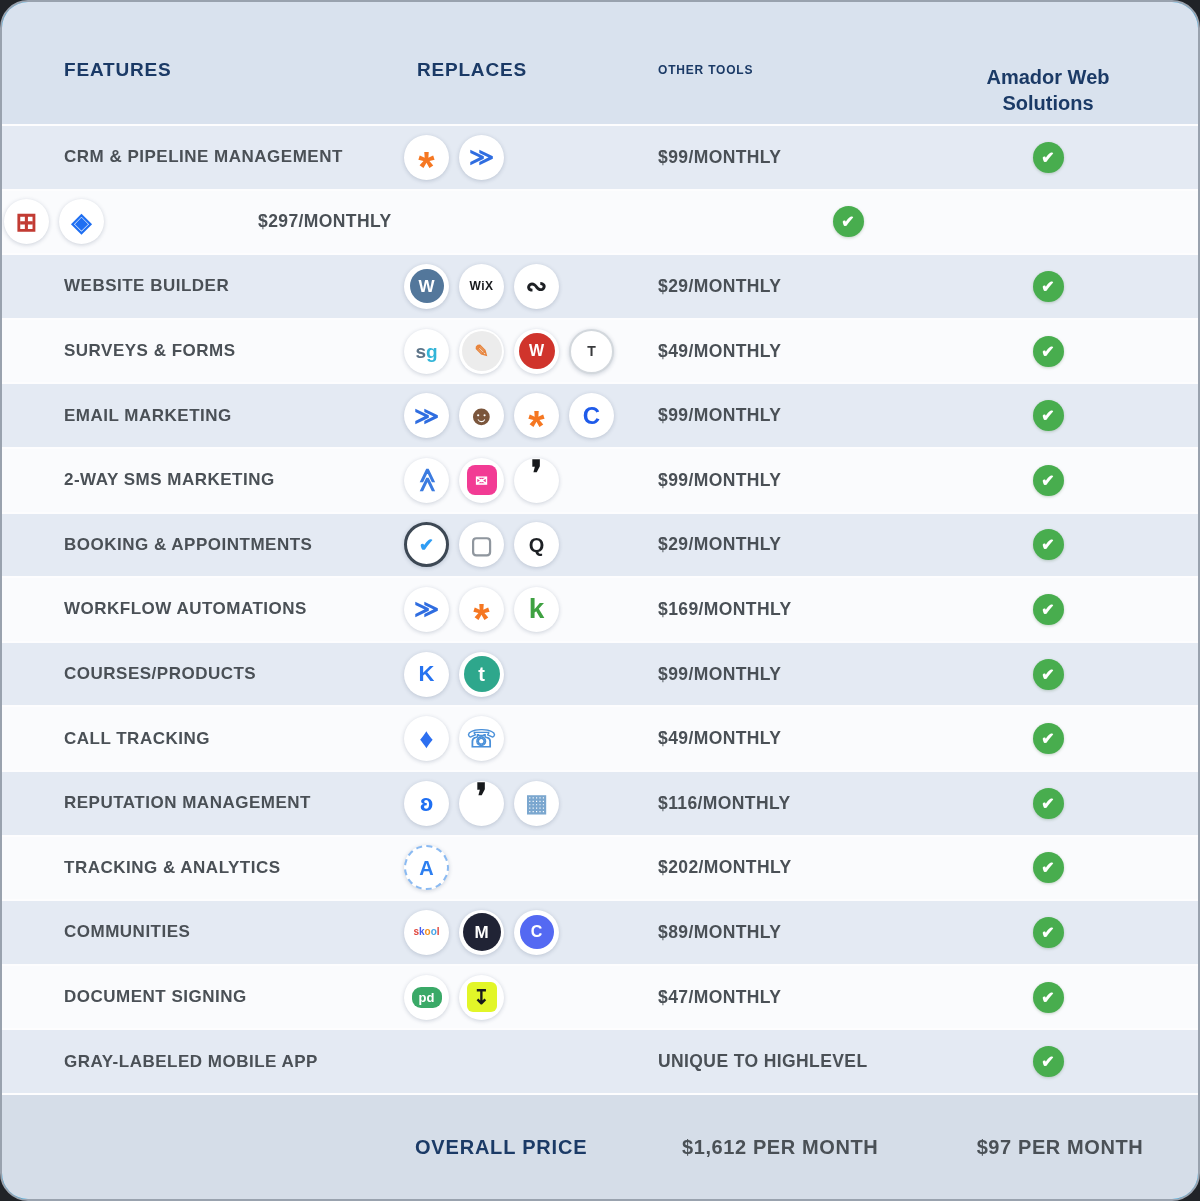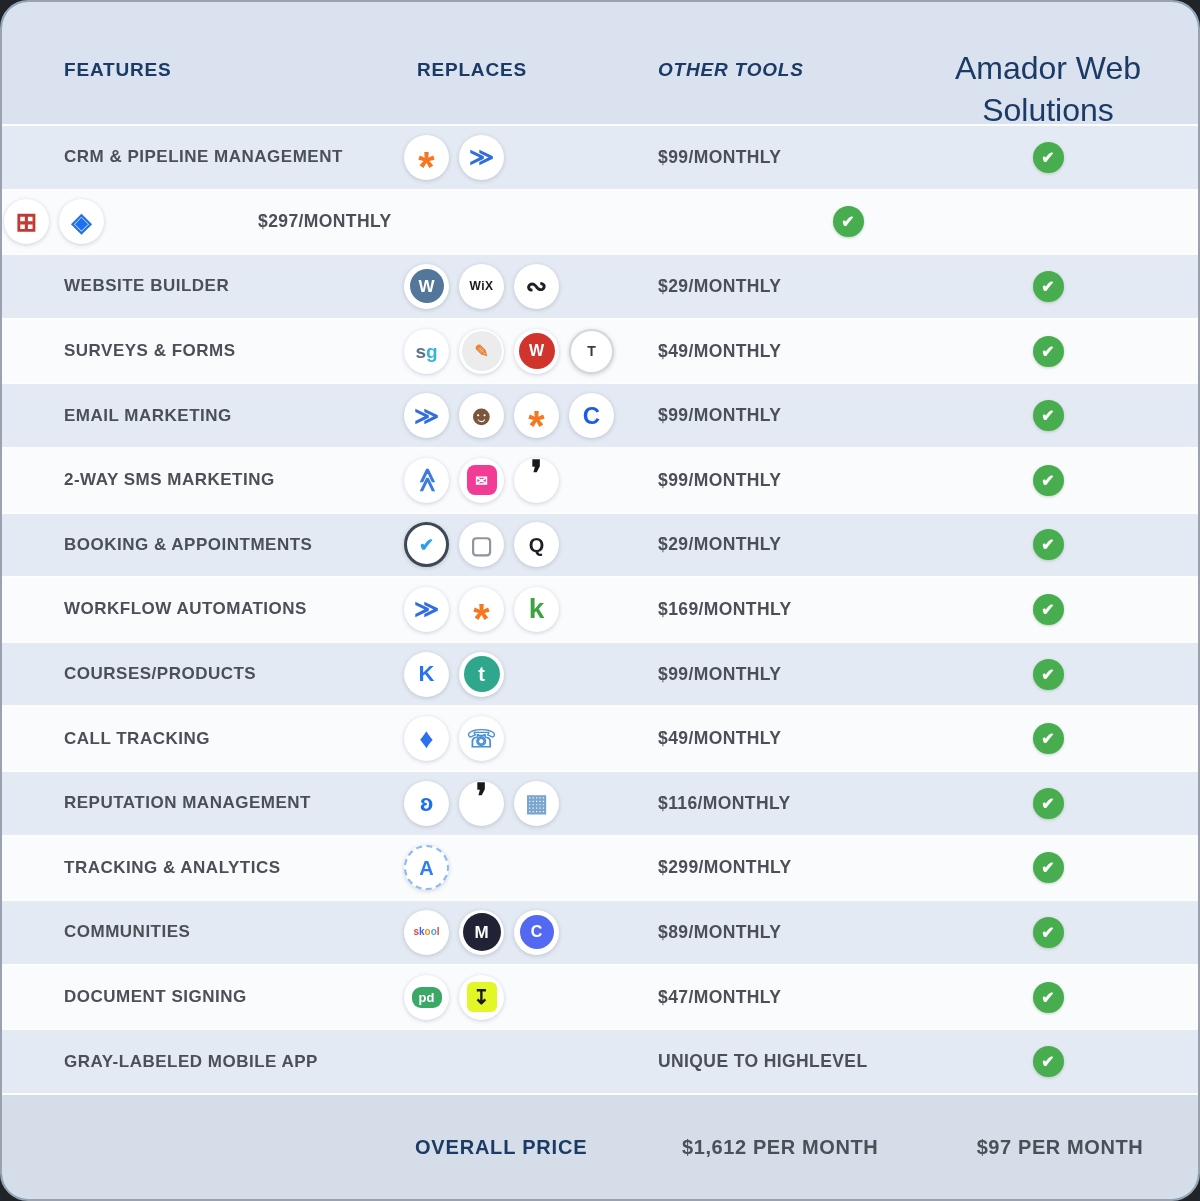--- a/index.html
+++ b/index.html
@@ -42,28 +42,27 @@
     color: #1b3a66;
   }
   .header .col-replaces {
     padding-left: 15px;
     font-size: 19px; font-weight: 700;
     letter-spacing: .8px;
     color: #1b3a66;
   }
   .header .col-tools {
     padding-left: 8px;
-    font-size: 19px; font-weight: 700;
+    font-size: 12px; font-weight: 700;
     letter-spacing: .8px;
     color: #1b3a66;
-    font-style: italic;
   }
   .header .col-brand {
     text-align: center;
-    font-size: 32px; font-weight: 400;
+    font-size: 20px; font-weight: 700;
     line-height: 1.3;
     color: #1b3a66;
     margin-top: 40px;
   }
 
   
   .rows { flex: 1; display: flex; flex-direction: column; }
   .row {
     height: 64.6px; flex: none;
     display: flex;
@@ -370,21 +369,21 @@
           <span class="check-icon">✔</span>
         </div>
       </div>
       <div class="row even">
         <div class="col-feature feature-label">TRACKING &amp; ANALYTICS</div>
         <div class="col-replaces icon-strip">
           <span class="icon-circle" style="border: 2px dashed rgb(138, 186, 242);">
             <span class="glyph" style="font-size: 20px; color: rgb(45, 127, 240);">A</span>
           </span>
         </div>
-        <div class="col-tools price-label">$299/MONTHLY</div>
+        <div class="col-tools price-label">$202/MONTHLY</div>
         <div class="col-brand check-cell">
           <span class="check-icon">✔</span>
         </div>
       </div>
       <div class="row odd">
         <div class="col-feature feature-label">COMMUNITIES</div>
         <div class="col-replaces icon-strip">
           <span class="icon-circle">
             <span class="glyph" style="font-size: 10px;"><span style="color: rgb(224, 68, 58);">s</span><span style="color: rgb(68, 96, 241);">k</span><span style="color: rgb(245, 145, 32);">o</span><span style="color: rgb(71, 165, 232);">o</span><span style="color: rgb(224, 68, 58);">l</span></span>
           </span>

